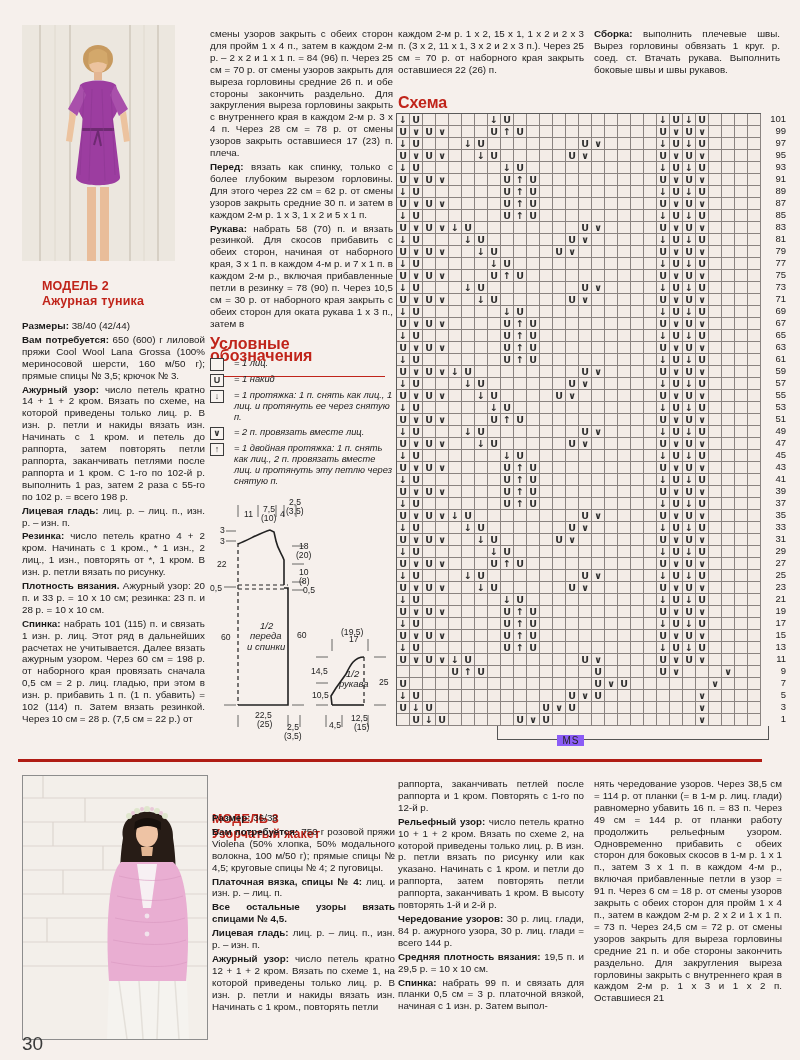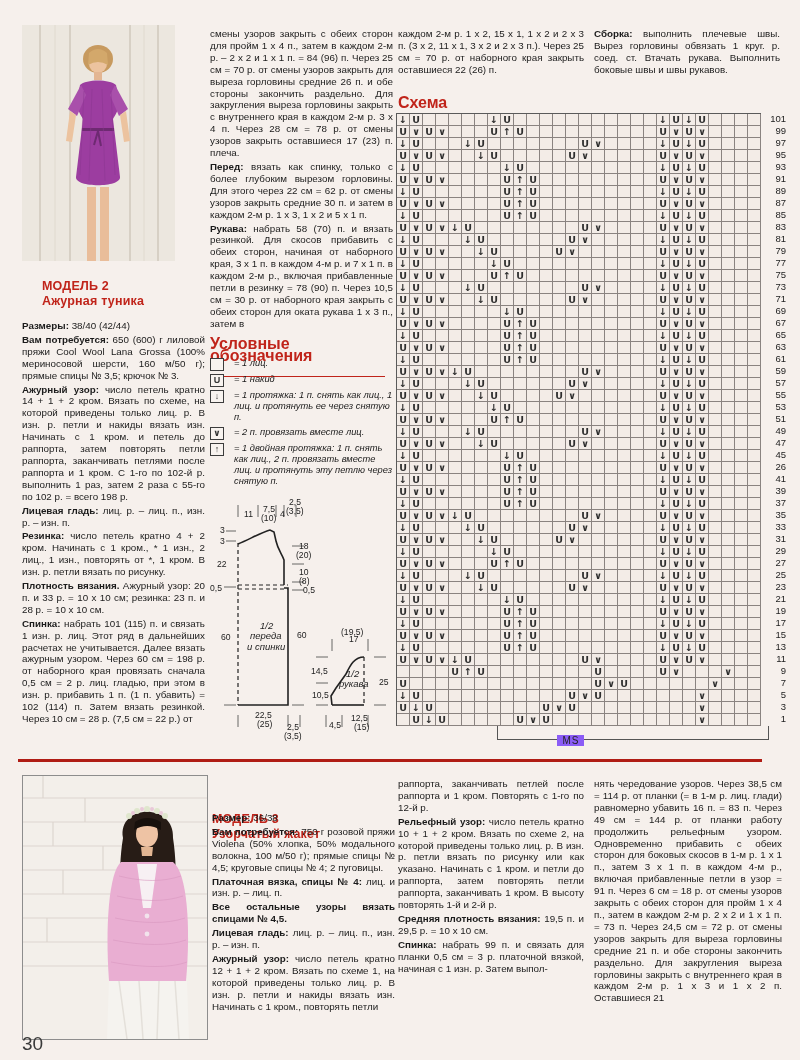--- a/index.html
+++ b/index.html
@@ -1662,21 +1662,21 @@
         <div class="crow-num">63</div>
         <div class="crow-num">61</div>
         <div class="crow-num">59</div>
         <div class="crow-num">57</div>
         <div class="crow-num">55</div>
         <div class="crow-num">53</div>
         <div class="crow-num">51</div>
         <div class="crow-num">49</div>
         <div class="crow-num">47</div>
         <div class="crow-num">45</div>
-        <div class="crow-num">26</div>
+        <div class="crow-num">43</div>
         <div class="crow-num">41</div>
         <div class="crow-num">39</div>
         <div class="crow-num">37</div>
         <div class="crow-num">35</div>
         <div class="crow-num">33</div>
         <div class="crow-num">31</div>
         <div class="crow-num">29</div>
         <div class="crow-num">27</div>
         <div class="crow-num">25</div>
         <div class="crow-num">23</div>
@@ -1757,20 +1757,21 @@
     <p><b class="lead">Вам потребуется:</b> <span>750 г розовой пряжи Violena (50% хлопка, 50% модального волокна, 100 м/50 г); прямые спицы № 4,5; круговые спицы № 4; 2 пуговицы.</span></p>
     <p><b class="lead">Платочная вязка, спицы № 4:</b> <span>лиц. и изн. р. – лиц. п.</span></p>
     <p><b class="lead">Все остальные узоры вязать спицами № 4,5.</b> <span></span></p>
     <p><b class="lead">Лицевая гладь:</b> <span>лиц. р. – лиц. п., изн. р. – изн. п.</span></p>
     <p><b class="lead">Ажурный узор:</b> <span>число петель кратно 12 + 1 + 2 кром. Вязать по схеме 1, на которой приведены только лиц. р. В изн. р. петли и накиды вязать изн. Начинать с 1 кром., повторять петли</span></p>
   </div>
 
   <div class="abs body-text" style="left:398px;top:778px;width:186px;">
     <p><span>раппорта, заканчивать петлей после раппорта и 1 кром. Повторять с 1-го по 12-й р.</span></p>
     <p><b class="lead">Рельефный узор:</b> <span>число петель кратно 10 + 1 + 2 кром. Вязать по схеме 2, на которой приведены только лиц. р. В изн. р. петли вязать по рисунку или как указано. Начинать с 1 кром. и петли до раппорта, затем повторять петли раппорта, заканчивать 1 кром. В высоту повторять 1-й и 2-й р.</span></p>
+    <p><b class="lead">Чередование узоров:</b> <span>30 р. лиц. глади, 84 р. ажурного узора, 30 р. лиц. глади = всего 144 р.</span></p>
     <p><b class="lead">Средняя плотность вязания:</b> <span>19,5 п. и 29,5 р. = 10 х 10 см.</span></p>
     <p><b class="lead">Спинка:</b> <span>набрать 99 п. и связать для планки 0,5 см = 3 р. платочной вязкой, начиная с 1 изн. р. Затем выпол-</span></p>
   </div>
 
   <div class="abs body-text" style="left:594px;top:778px;width:188px;">
     <p><span>нять чередование узоров. Через 38,5 см = 114 р. от планки (= в 1-м р. лиц. глади) равномерно убавить 16 п. = 83 п. Через 49 см = 144 р. от планки работу продолжить рельефным узором. Одновременно прибавить с обеих сторон для  боковых скосов в 1-м р. 1 х 1 п., затем 3 х 1 п. в каждом 4-м р., включая прибавленные петли в узор = 91 п. Через 6 см = 18 р. от смены узоров закрыть с обеих сторон для пройм 1 х 4 п., затем в каждом 2-м р. 2 х 2 и 1 х 1 п. = 73 п. Через 24,5 см = 72 р. от смены узоров закрыть для выреза горловины средние 21 п. и обе стороны закончить раздельно. Для закругления выреза горловины закрыть с внутреннего края в каждом 2-м р. 1 х 3 и 1 х 2 п. Оставшиеся 21</span></p>
   </div>
 
   <div class="abs pagenum" style="left:22px;top:1033px;">30</div>
 </div>

